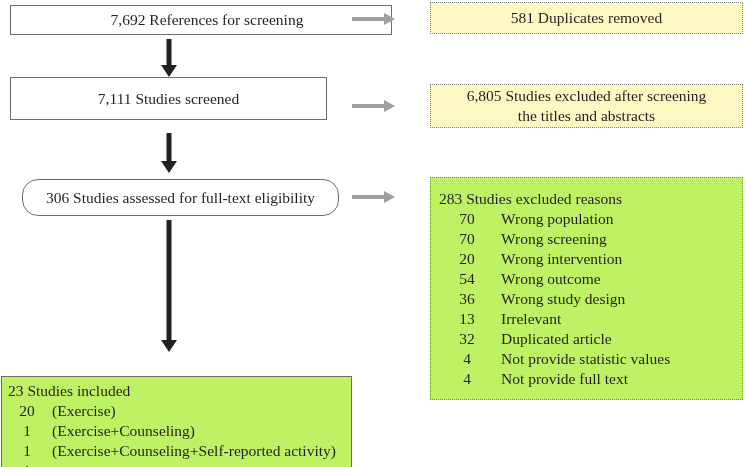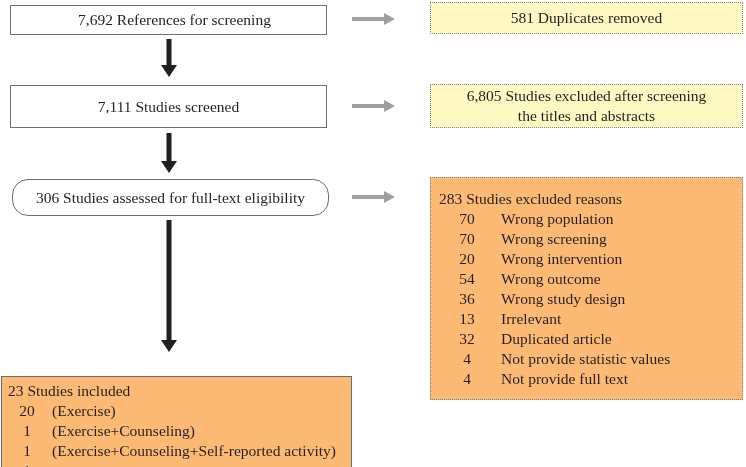--- a/index.html
+++ b/index.html
@@ -35,21 +35,21 @@
     display: flex;
     flex-direction: column;
     align-items: center;
     justify-content: center;
     text-align: left;
     line-height: 20px;
   }
   .listbox {
     position: absolute;
     box-sizing: border-box;
-    background: #fdba74;
+    background: #bef264;
     text-align: left;
     display: block;
   }
   .listbox.dotted { border: 1px dotted #808285; padding: 11px 8px 10px 8px; }
   .listbox.solid  { border: 1px solid #6d6e71;  padding: 4px 6px 4px 6px; }
   .ln { line-height: 20px; white-space: nowrap; }
   .sub { display: flex; }
   .sub .num { display: inline-block; text-align: center; flex: 0 0 auto; }
   .sub .lbl { margin-left: 6px; }
   .listbox.dotted .sub .num { width: 56px; }
@@ -77,23 +77,23 @@
   }
   .varrow .vhead {
     position: absolute; bottom: 0; left: 50%; transform: translateX(-50%);
     width: 0; height: 0;
     border-left: 8px solid transparent;
     border-right: 8px solid transparent;
     border-top: 12px solid #231f20;
   }
 
   
-  #box-references   { left: 10px;  top: 5px;   width: 317px; height: 30px; padding-left: 12px; }
-  #box-screened     { left: 10px;  top: 85px;  width: 317px; height: 43px; }
-  #box-eligibility  { left: 12px;  top: 179px; width: 317px; height: 37px; border-radius: 16px; }
+  #box-references   { left: 10px;  top: 5px;   width: 382px; height: 30px; padding-left: 12px; }
+  #box-screened     { left: 10px;  top: 77px;  width: 317px; height: 43px; }
+  #box-eligibility  { left: 22px;  top: 179px; width: 317px; height: 37px; border-radius: 16px; }
   #box-included     { left: 1px;   top: 376px; width: 351px; height: 106px; }
 
   #box-duplicates   { left: 430px; top: 2px;   width: 313px; height: 32px; }
   #box-excl-screen  { left: 430px; top: 84px;  width: 313px; height: 44px; }
   #box-excl-reasons { left: 430px; top: 177px; width: 313px; height: 223px; }
 
   #harrow-1 { left: 352px; top: 13px; }
   #harrow-2 { left: 352px; top: 100px; }
   #harrow-3 { left: 352px; top: 191px; }
 

